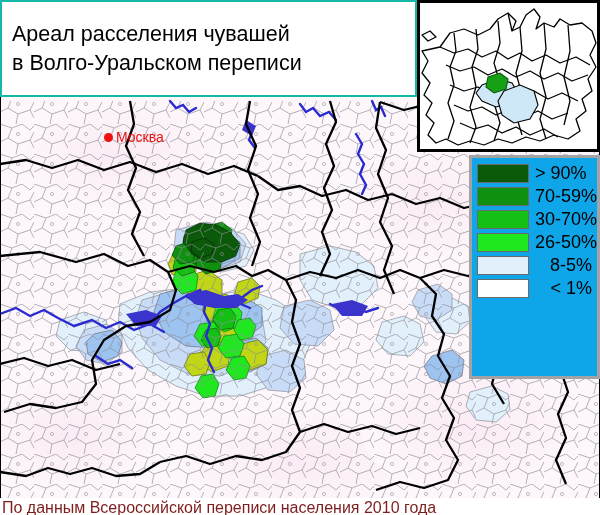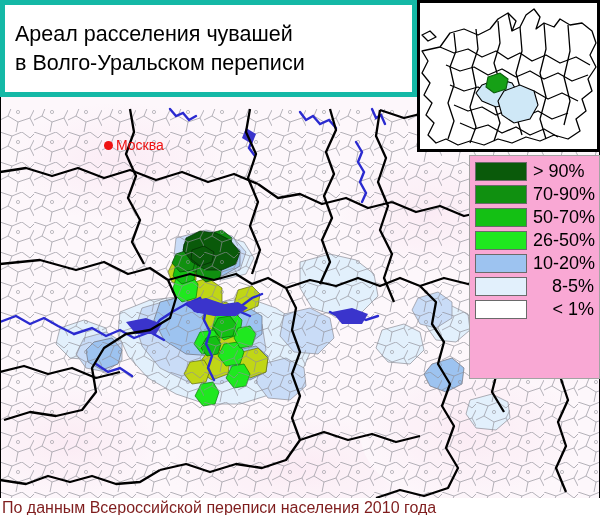--- a/index.html
+++ b/index.html
@@ -1,41 +1,41 @@
 <!DOCTYPE html>
 <html><head>
 <meta charset="utf-8">
 <style>
   html,body{margin:0;padding:0;background:#fff;}
   body{width:600px;height:515px;font-family:"Liberation Sans",sans-serif;}
   #stage{position:relative;width:600px;height:515px;overflow:hidden;background:#ffffff;}
 
   
-  #map-canvas{position:absolute;left:0;top:12px;width:600px;height:442px;background:#fdf7fb;}
+  #map-canvas{position:absolute;left:0;top:4px;width:600px;height:442px;background:#fdf7fb;}
   #map-svg{position:absolute;left:0;top:0;}
 
   
   #title-block{
     position:absolute;left:0;top:0;width:417px;height:97px;
-    background:#ffffff;border:5px solid #14b8a6;box-sizing:border-box;
+    background:#ffffff;border:2px solid #14b8a6;box-sizing:border-box;
     display:flex;flex-direction:column;justify-content:center;padding-left:10px;
   }
   .title-line{font-size:21.5px;color:#000;line-height:1.32;white-space:nowrap;}
 
   
   #inset-block{
     position:absolute;left:417px;top:0;width:183px;height:152px;
     background:#ffffff;border:3px solid #000;box-sizing:border-box;overflow:hidden;
   }
   #inset-svg{position:absolute;left:0;top:0;}
 
   
   #legend-block{
     position:absolute;left:469px;top:155px;width:131px;height:224px;
-    background:#f9a8d4;border:1px solid #a3a3a3;box-sizing:border-box;
+    background:#0ea5e9;border:3px solid #a3a3a3;box-sizing:border-box;
     padding:4px 3px 4px 5px;
   }
   .legend-row{display:flex;align-items:center;height:23px;}
   .legend-swatch{
     width:52px;height:19px;box-sizing:border-box;
     border:1.5px solid #6a6a6a;margin-right:6px;flex:0 0 auto;
   }
   .legend-label{
     font-size:18px;color:#000;line-height:19px;
     flex:1;text-align:left;white-space:nowrap;
@@ -278,35 +278,31 @@
     </svg>
   </div>
 
   <div id="legend-block">
     <div class="legend-row">
       <span class="legend-swatch" style="background: rgb(10, 90, 10);"></span>
       <span class="legend-label">&gt; 90%</span>
     </div>
     <div class="legend-row">
       <span class="legend-swatch" style="background: rgb(16, 144, 16);"></span>
-      <span class="legend-label">70-90%</span>
+      <span class="legend-label">70-59%</span>
     </div>
     <div class="legend-row">
       <span class="legend-swatch" style="background: rgb(20, 192, 20);"></span>
-      <span class="legend-label">50-70%</span>
+      <span class="legend-label">30-70%</span>
     </div>
     <div class="legend-row">
       <span class="legend-swatch" style="background: rgb(31, 232, 31);"></span>
       <span class="legend-label">26-50%</span>
     </div>
     <div class="legend-row">
-      <span class="legend-swatch" style="background: rgb(157, 195, 240);"></span>
-      <span class="legend-label">10-20%</span>
-    </div>
-    <div class="legend-row">
       <span class="legend-swatch" style="background: rgb(226, 240, 252);"></span>
       <span class="legend-label ralign">8-5%</span>
     </div>
     <div class="legend-row">
       <span class="legend-swatch" style="background: rgb(255, 255, 255);"></span>
       <span class="legend-label ralign">&lt; 1%</span>
     </div>
   </div>
 
   <div id="caption-bar"></div>

